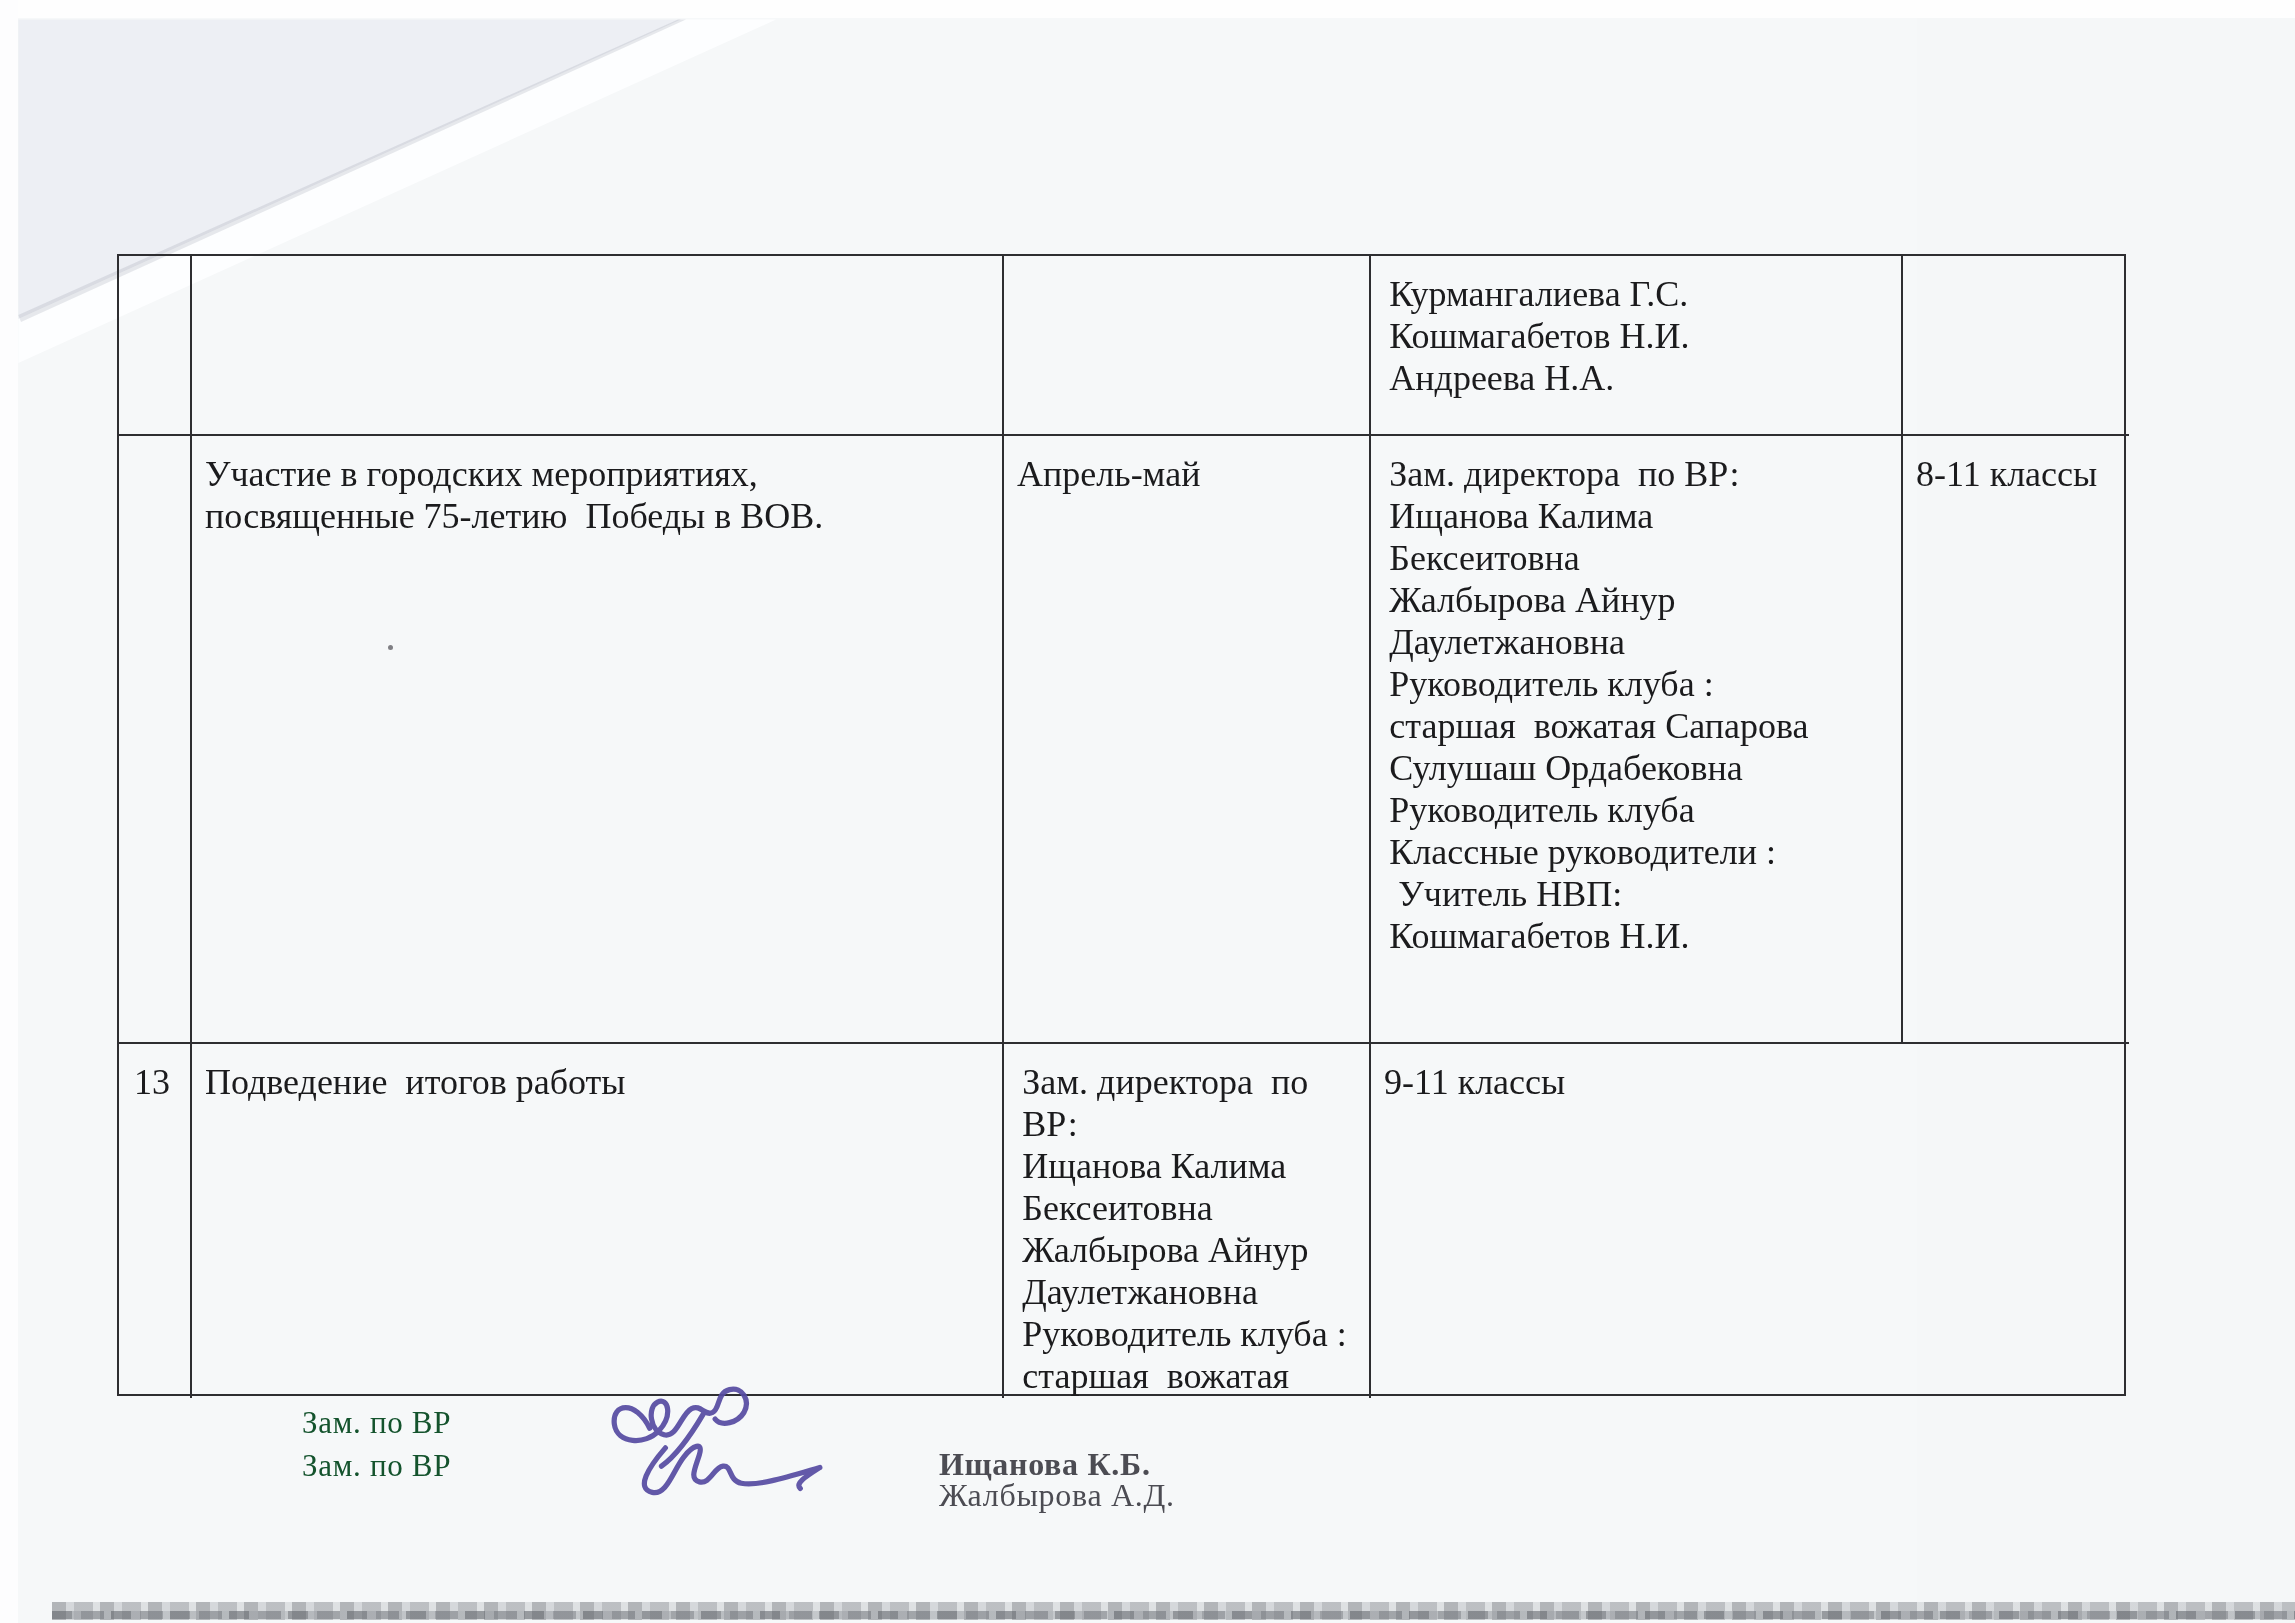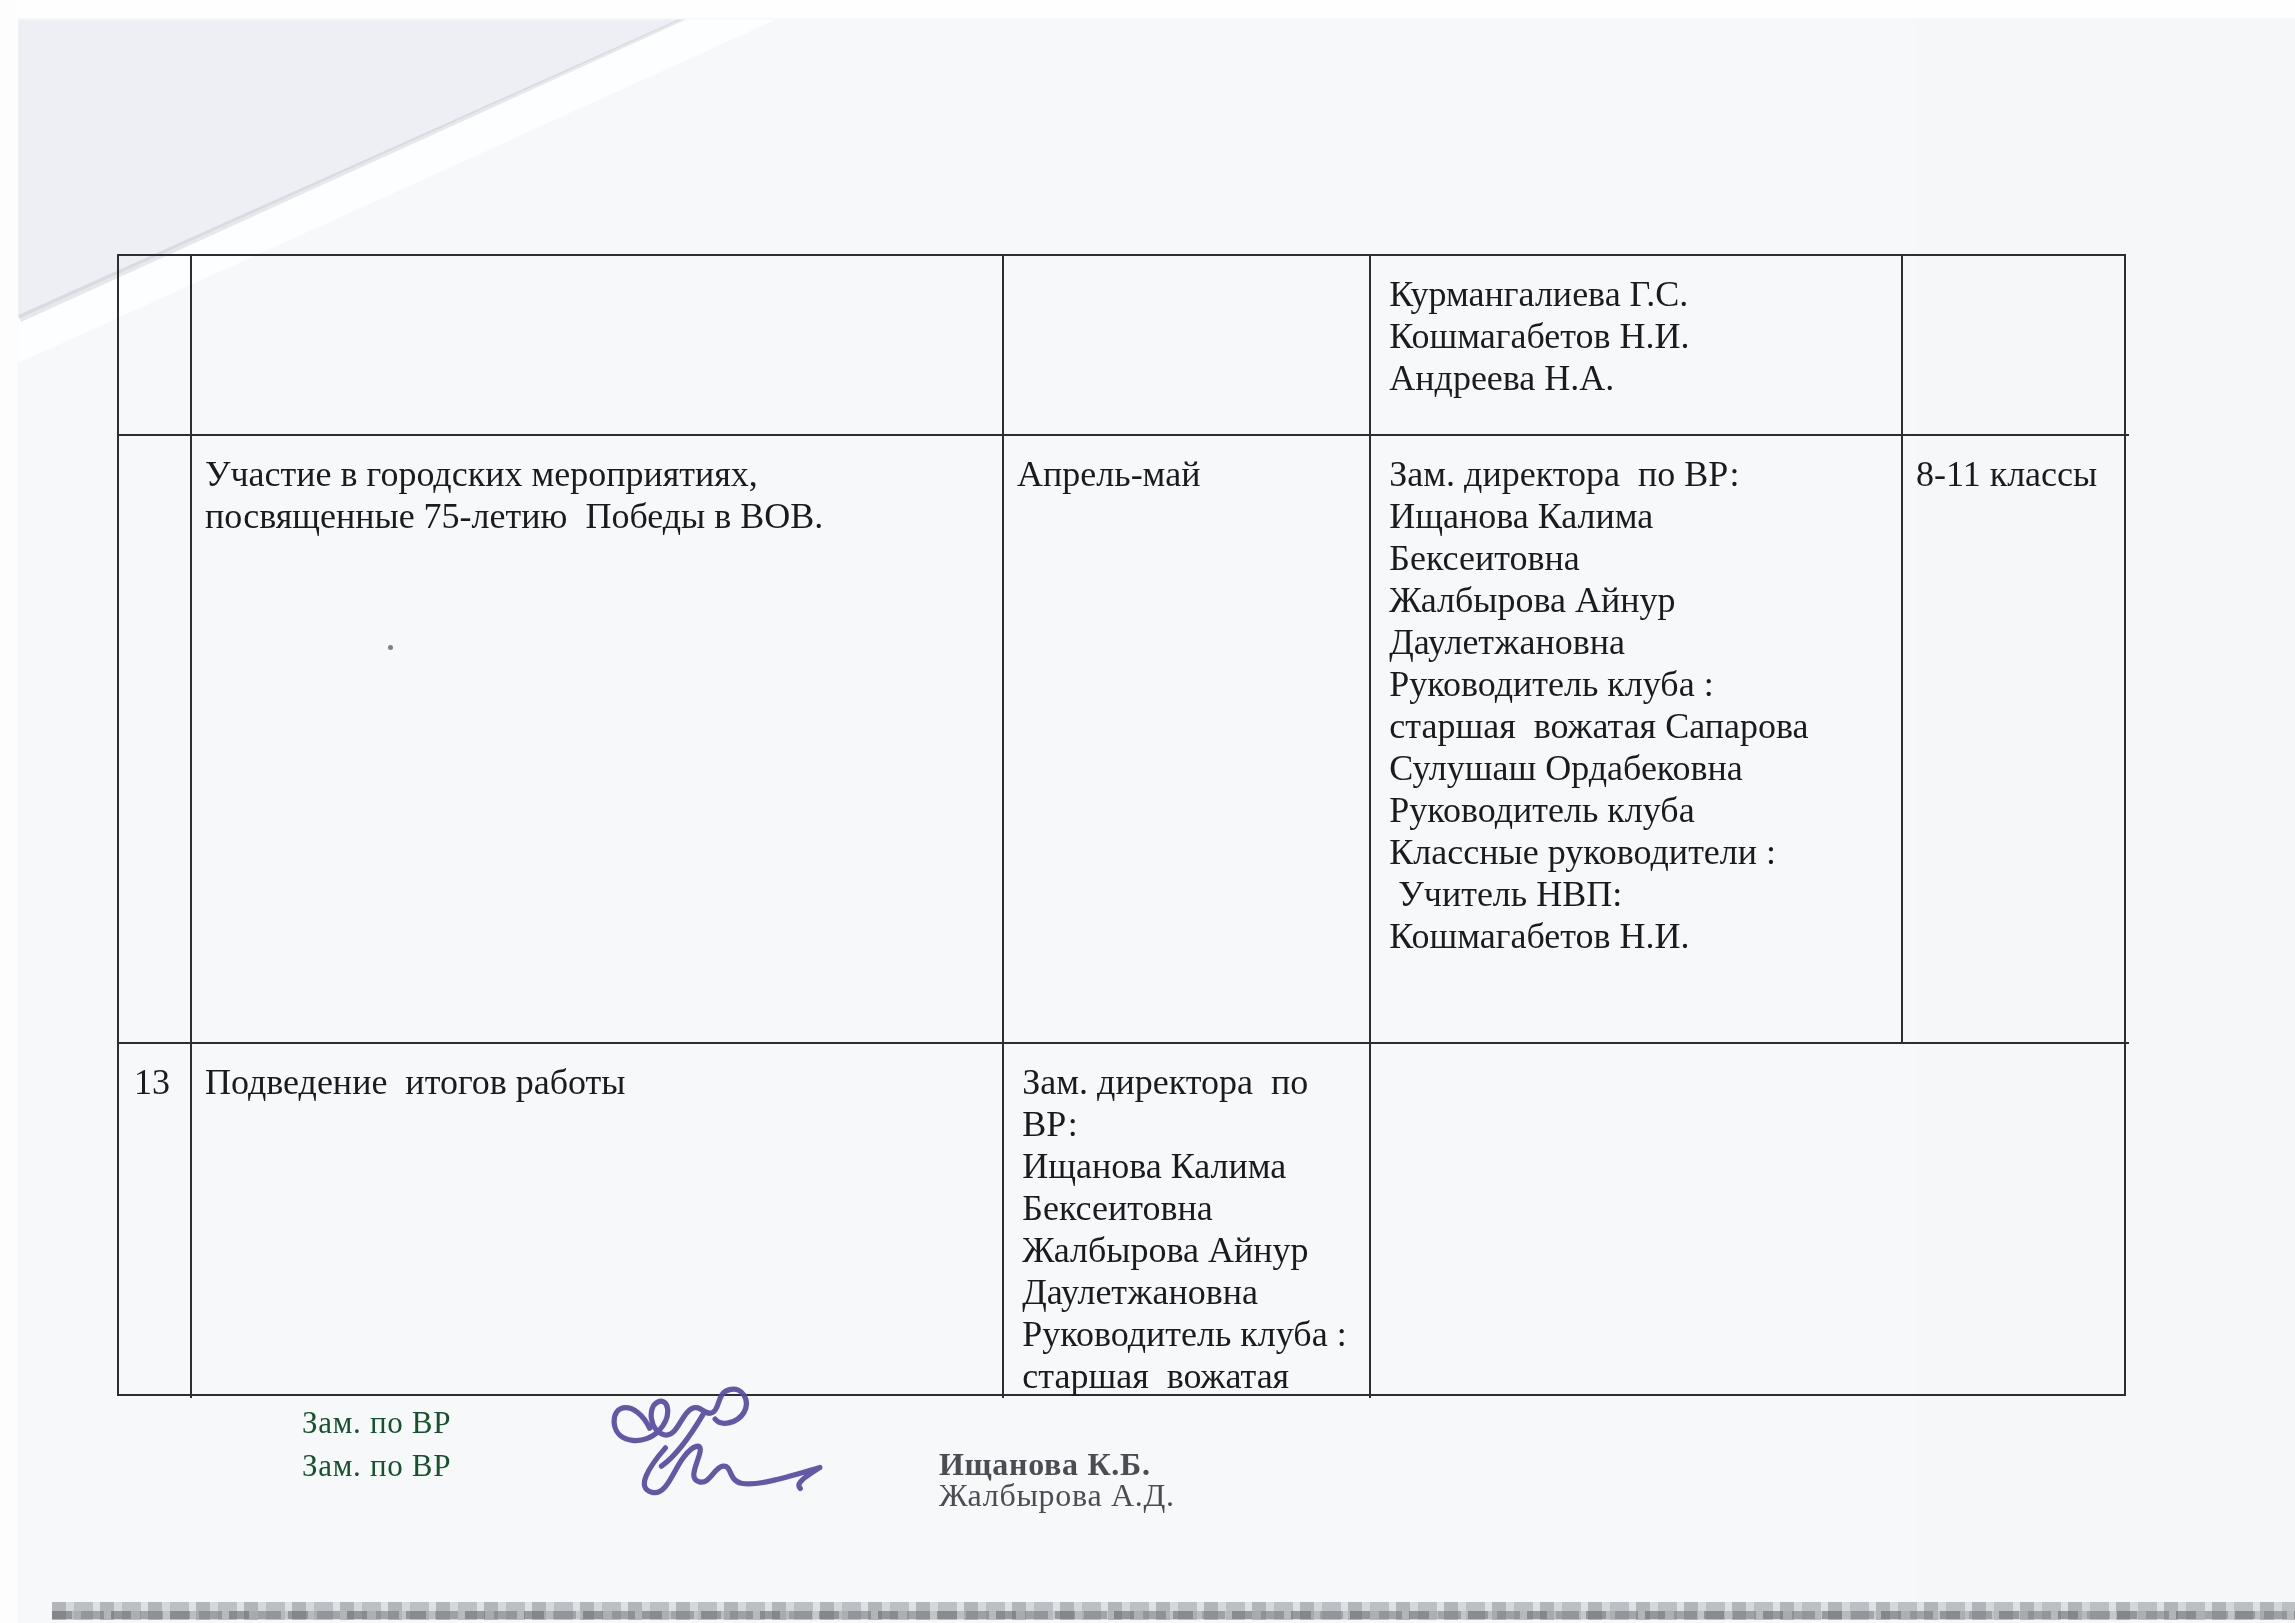--- a/index.html
+++ b/index.html
@@ -123,20 +123,21 @@
     <div class="cell num last-row">13</div>
     <div class="cell last-row">Подведение  итогов работы</div>
     <div class="cell resp last-row">Зам. директора  по ВР:
 Ищанова Калима
 Бексеитовна
 Жалбырова Айнур
 Даулетжановна
 Руководитель клуба :
 старшая  вожатая Сапарова
 Сулушаш Ордабековна</div>
+    <div class="cell last-col last-row">9-11 классы</div>
   </div>
 
   <div class="speck"></div>
 
   <div class="sig-role role-1">Зам. по ВР</div>
   <div class="sig-role role-2">Зам. по ВР</div>
   <div class="sig-name name-1">Жалбырова А.Д.</div>
   <div class="sig-name name-2">Ищанова К.Б.</div>
 
   <svg class="signature-svg" viewBox="0 0 400 220" fill="none" xmlns="http://www.w3.org/2000/svg">

